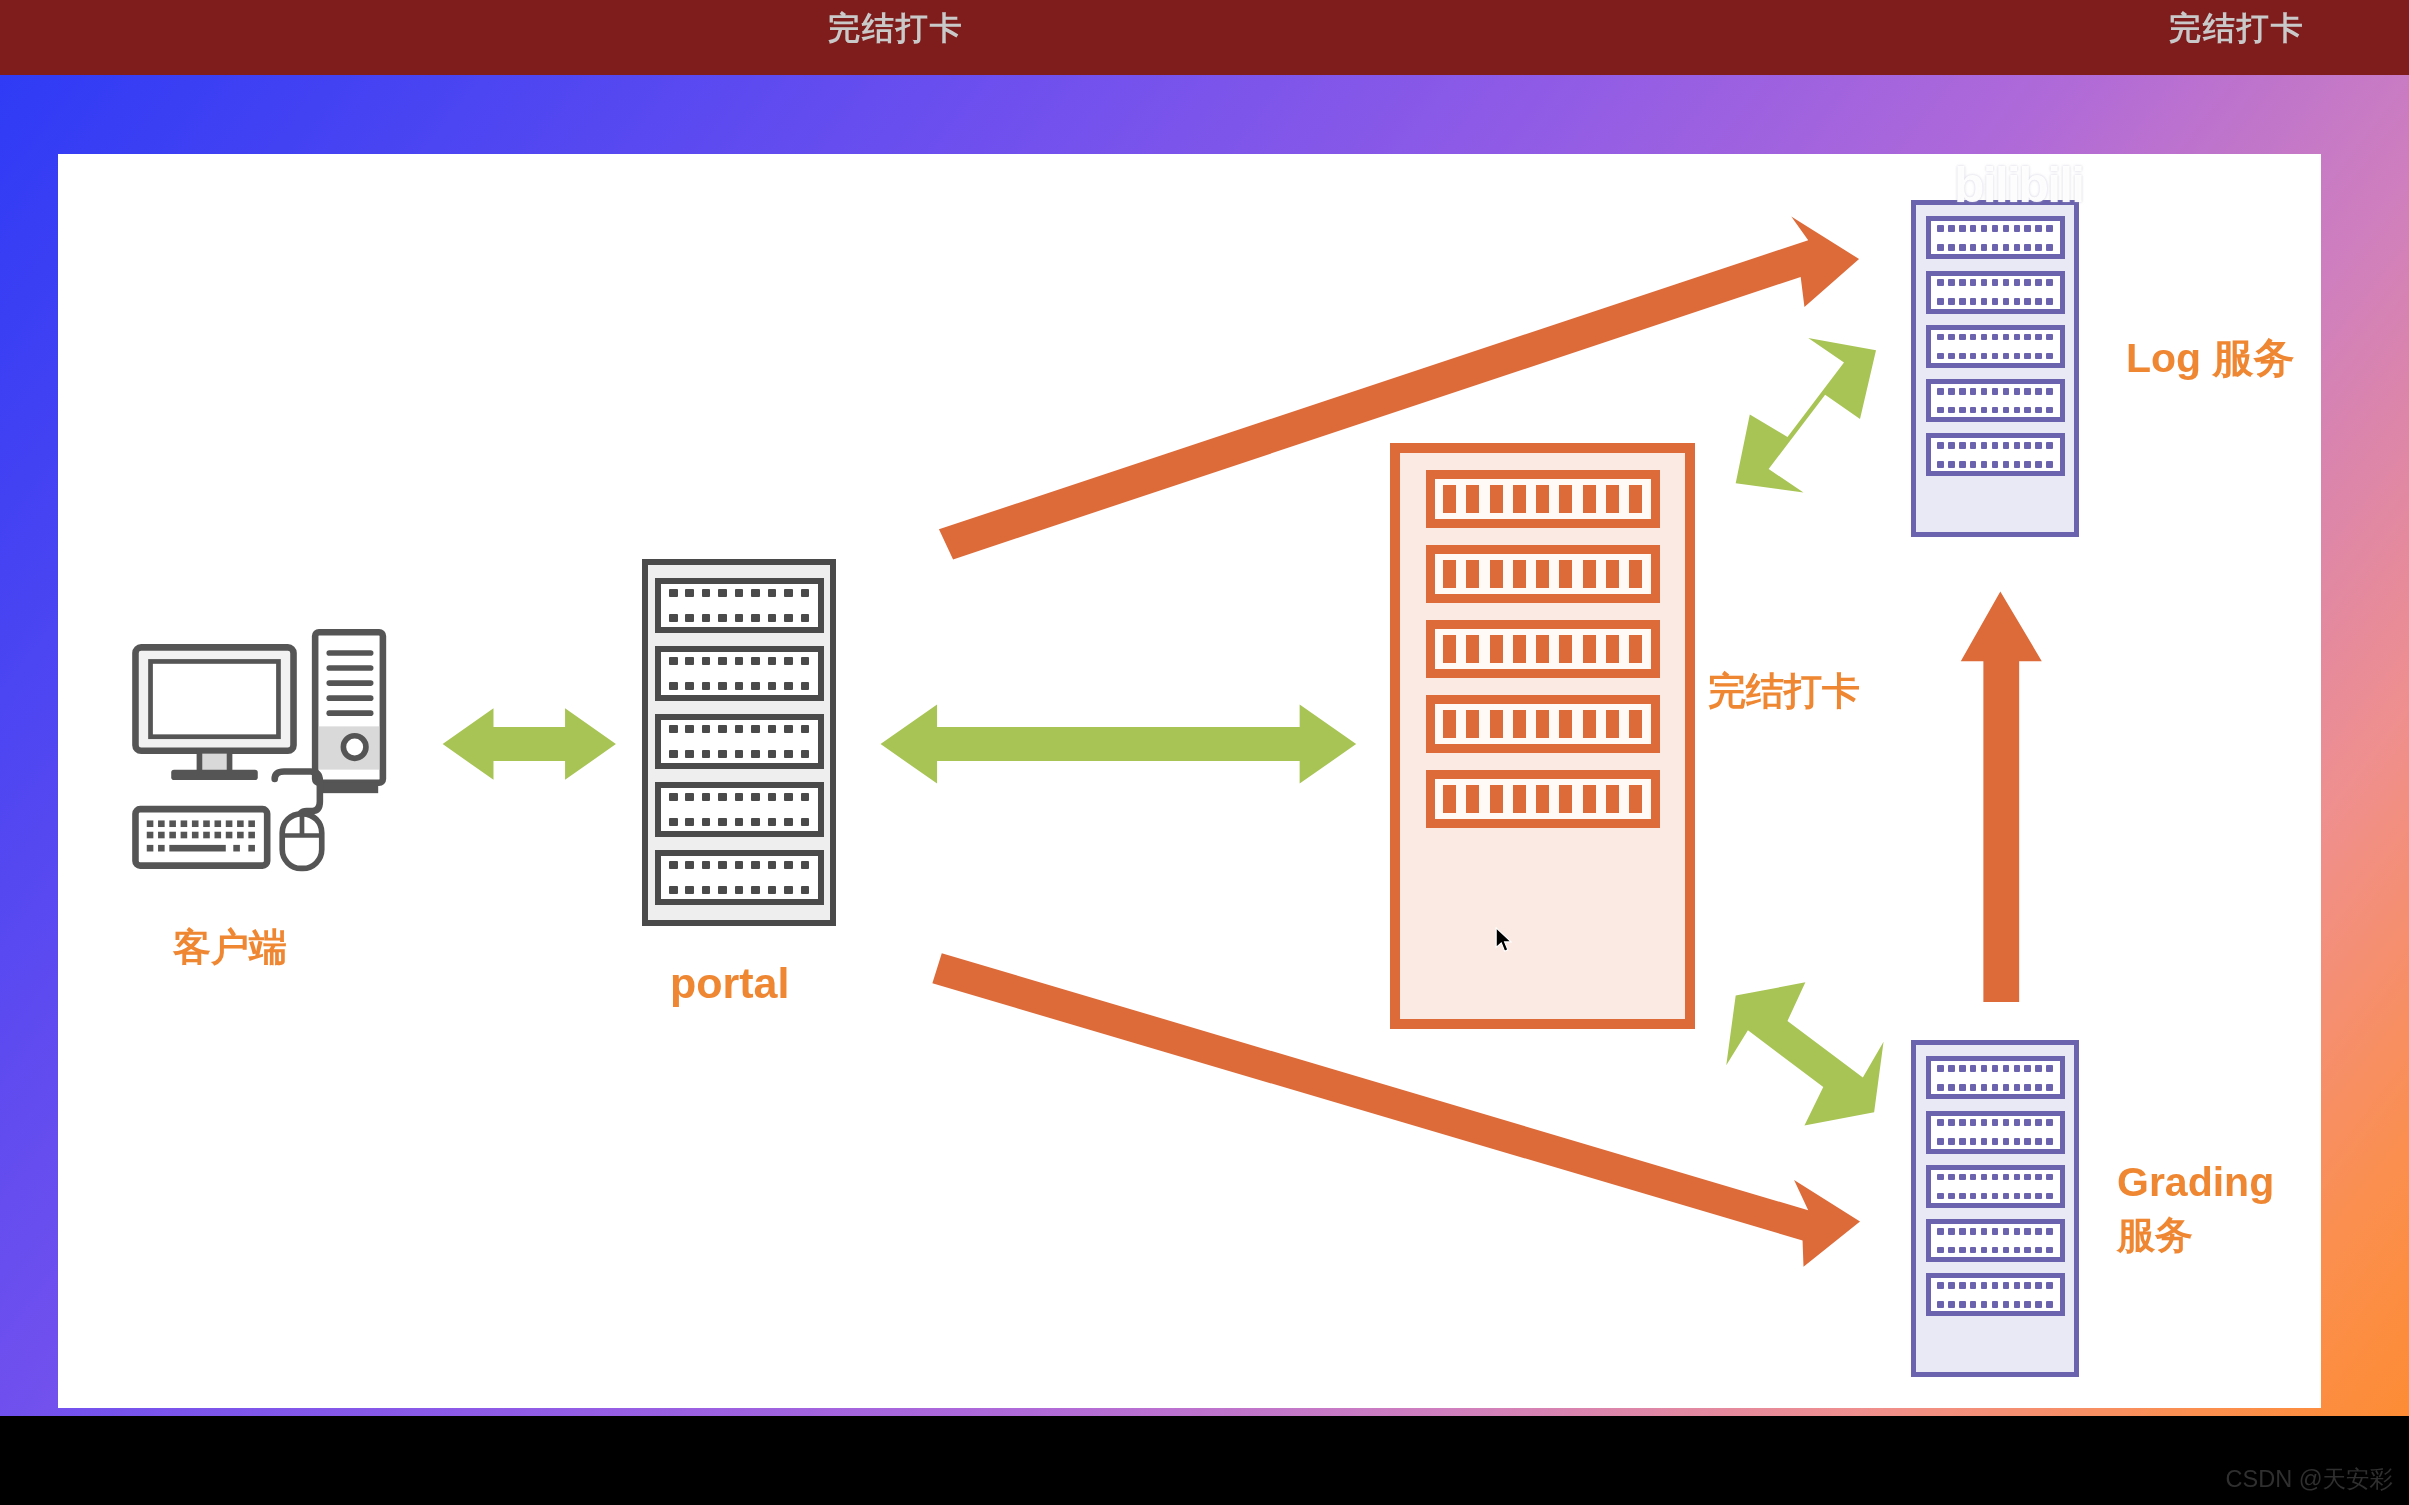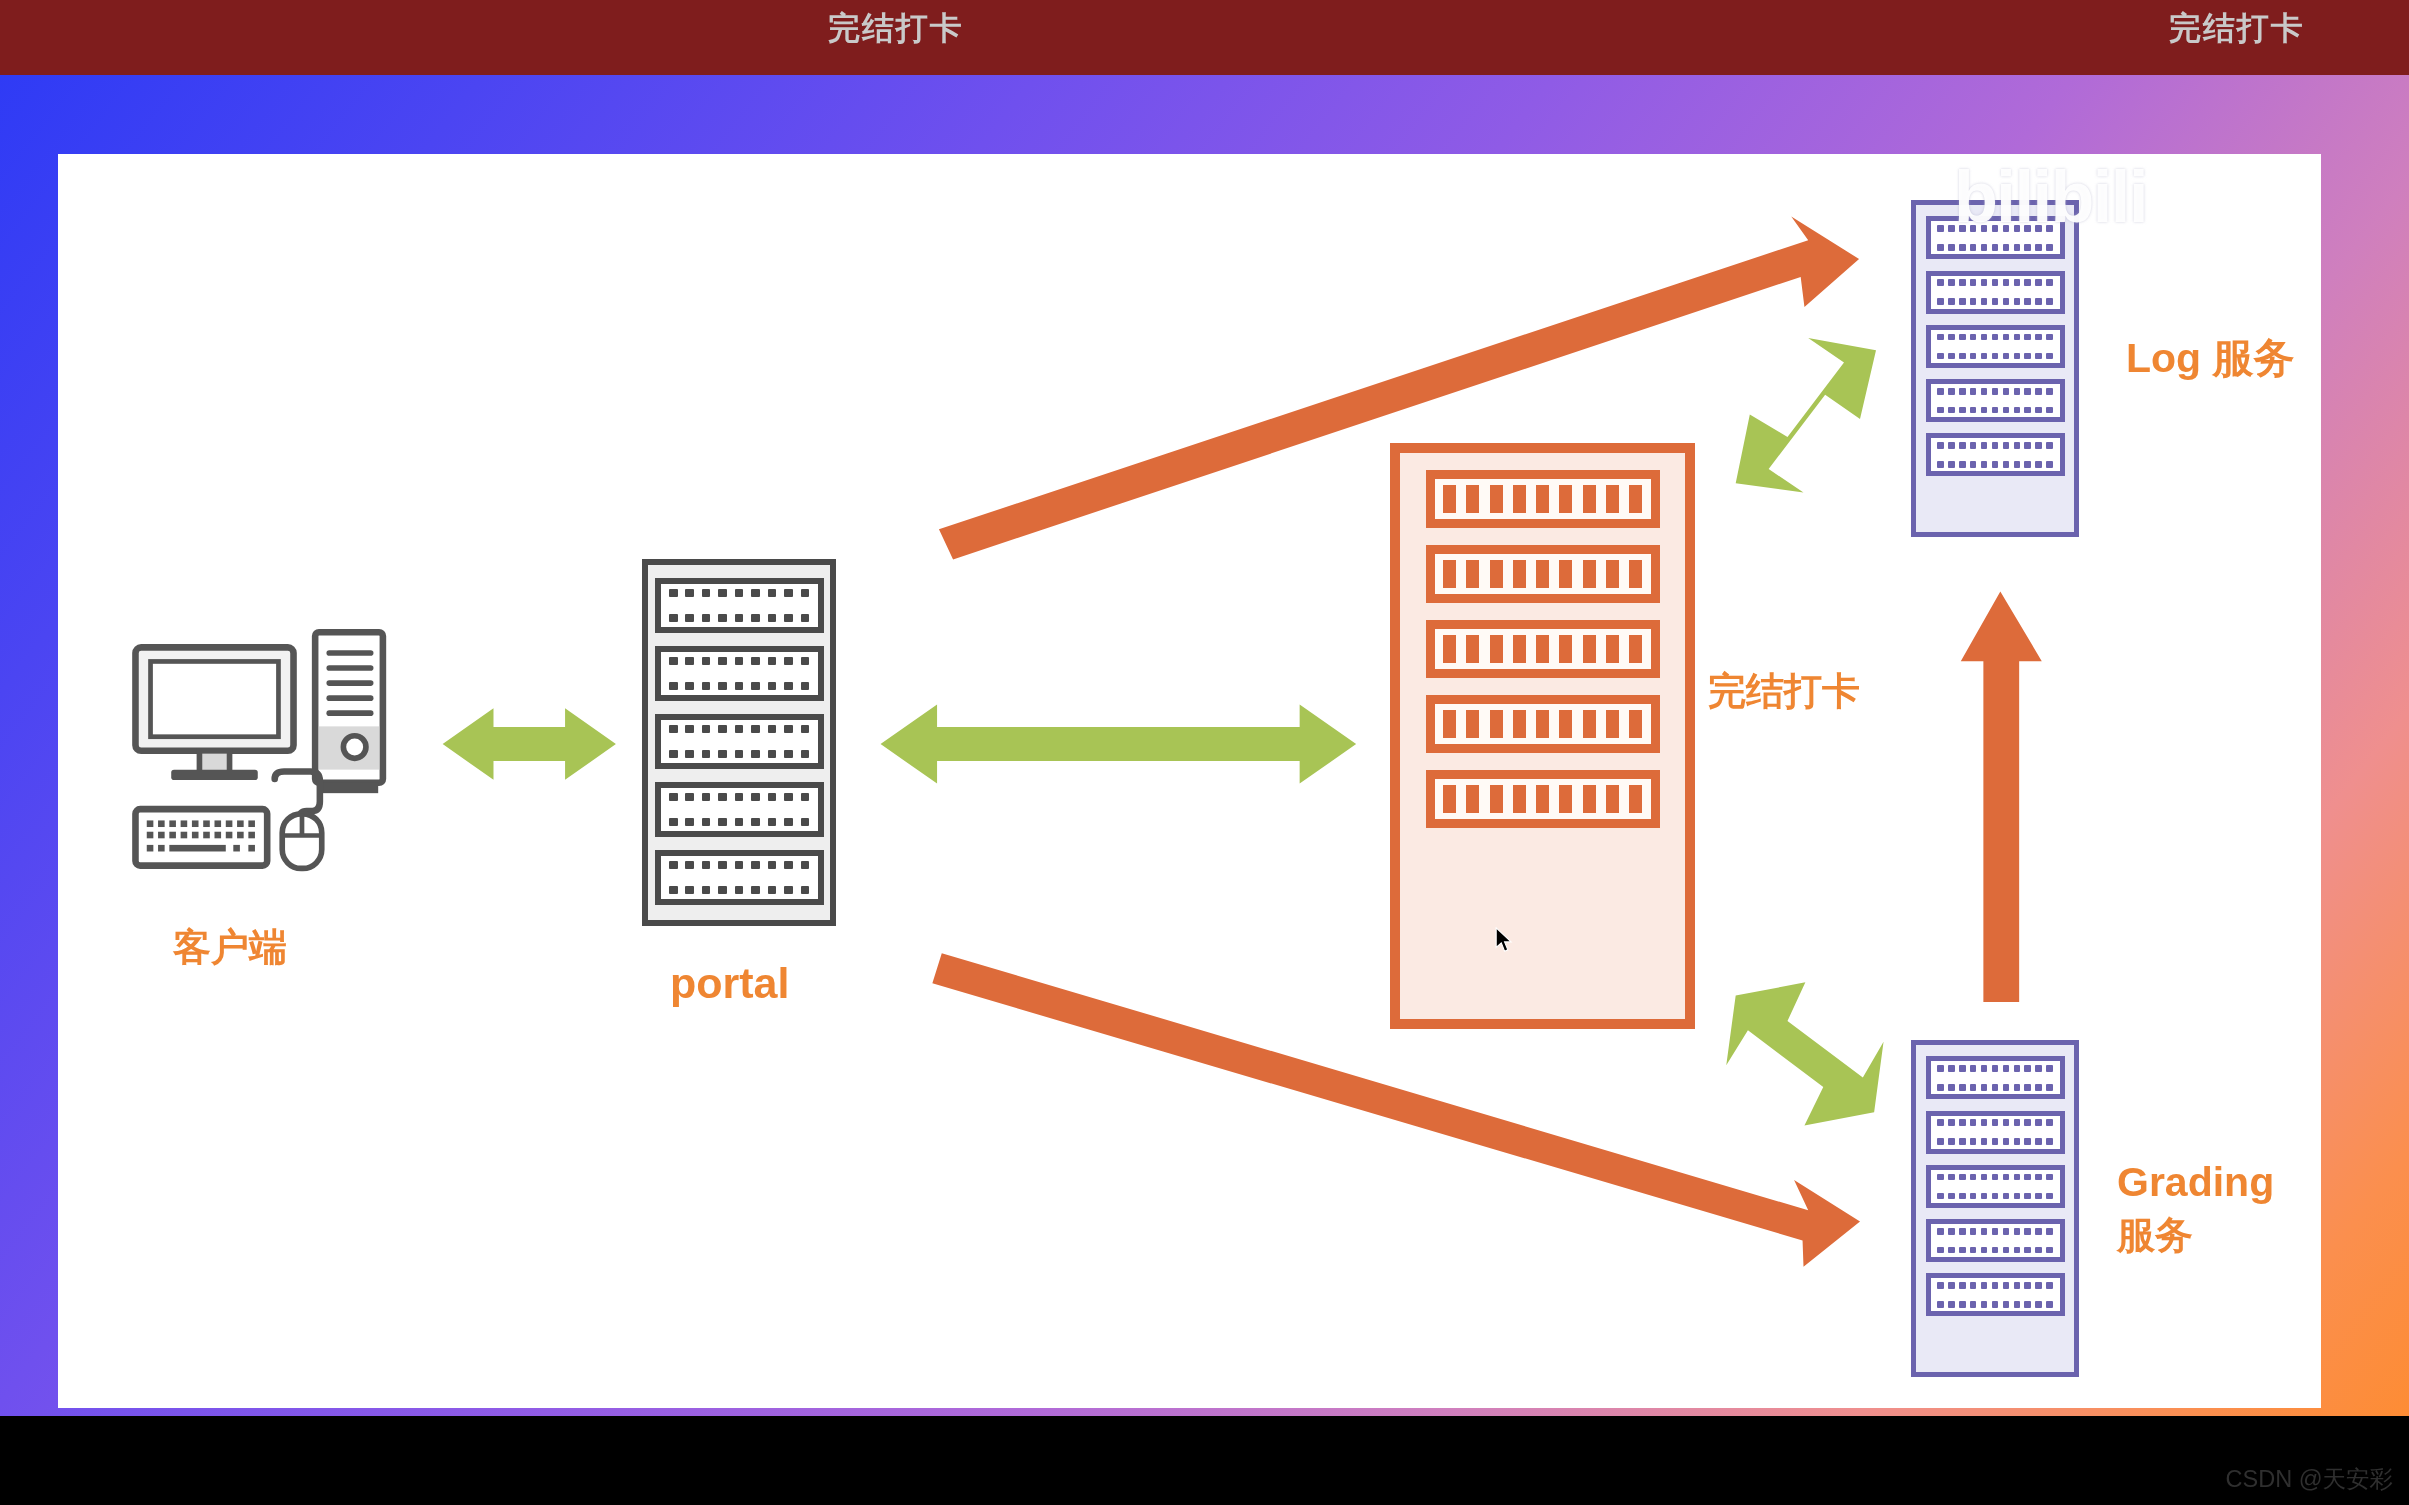--- a/index.html
+++ b/index.html
@@ -58,21 +58,21 @@
   }
   .bili-wm .wm-cn {
     position: absolute; left: 0; top: 5.6px;
     font-size: 51px; font-weight: 700; letter-spacing: 3.8px;
     color: rgba(255,255,255,0.92);
     text-shadow: 0 0 1.9px rgba(180,180,200,0.55);
     white-space: nowrap;
   }
   .bili-wm .wm-en {
     position: absolute; left: 320px; top: -9.4px;
-    font-size: 72px; font-weight: 700; letter-spacing: -1.9px;
+    font-size: 50px; font-weight: 700; letter-spacing: -1.9px;
     color: rgba(255,255,255,0.94);
     text-shadow: 0 0 2.8px rgba(175,175,200,0.6);
     white-space: nowrap;
   }
 
   
   .rack { position: absolute; }
   .rack .rack-frame {
     width: 100%; height: 100%;
     border-style: solid;

